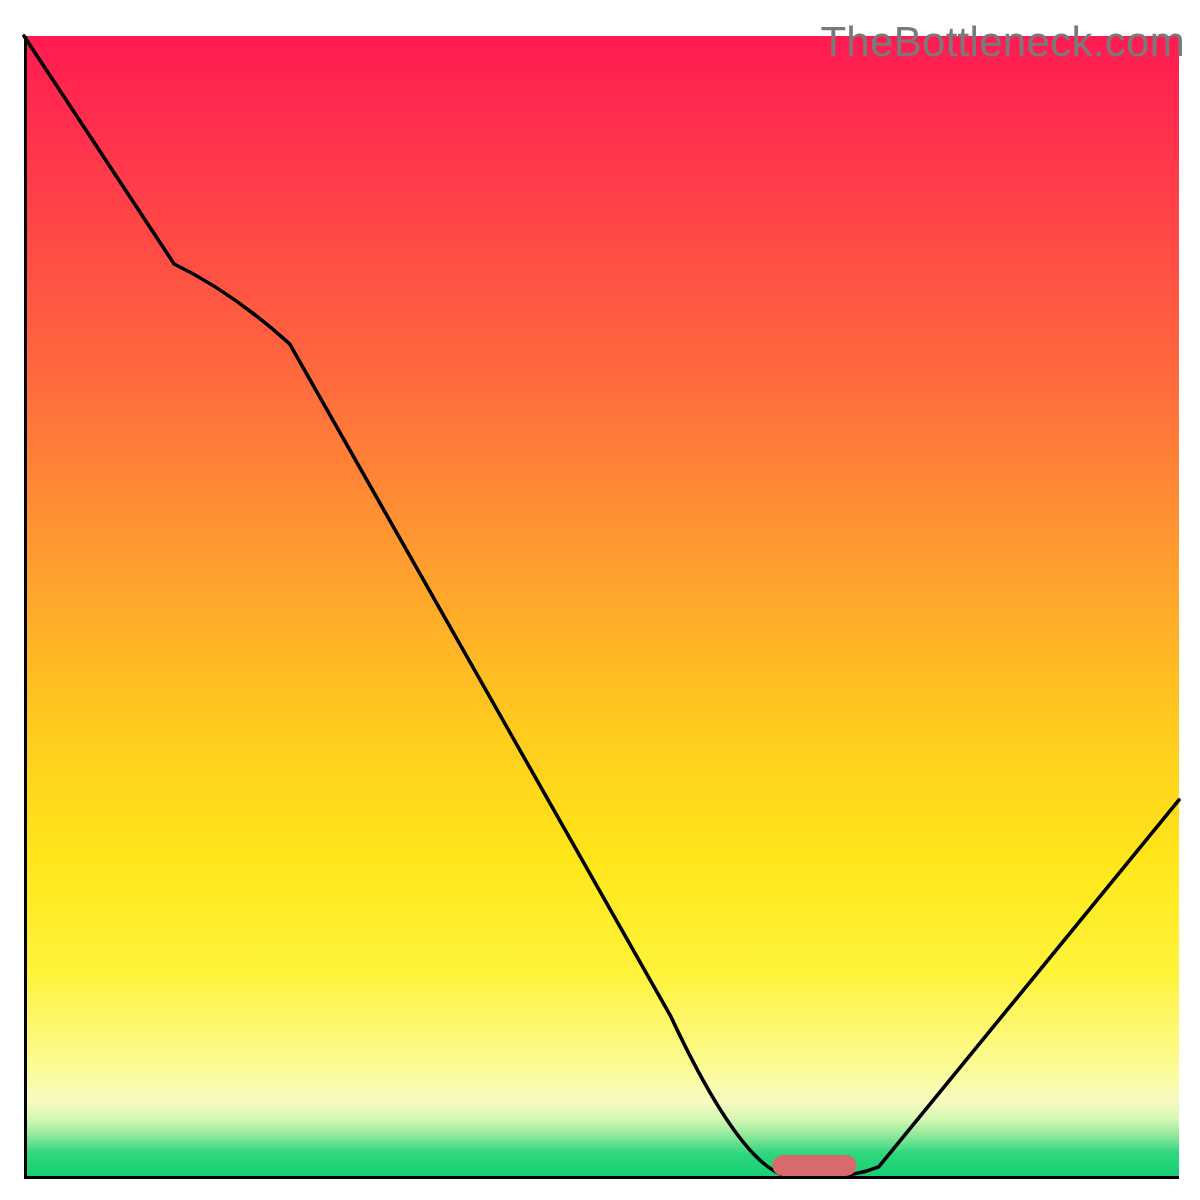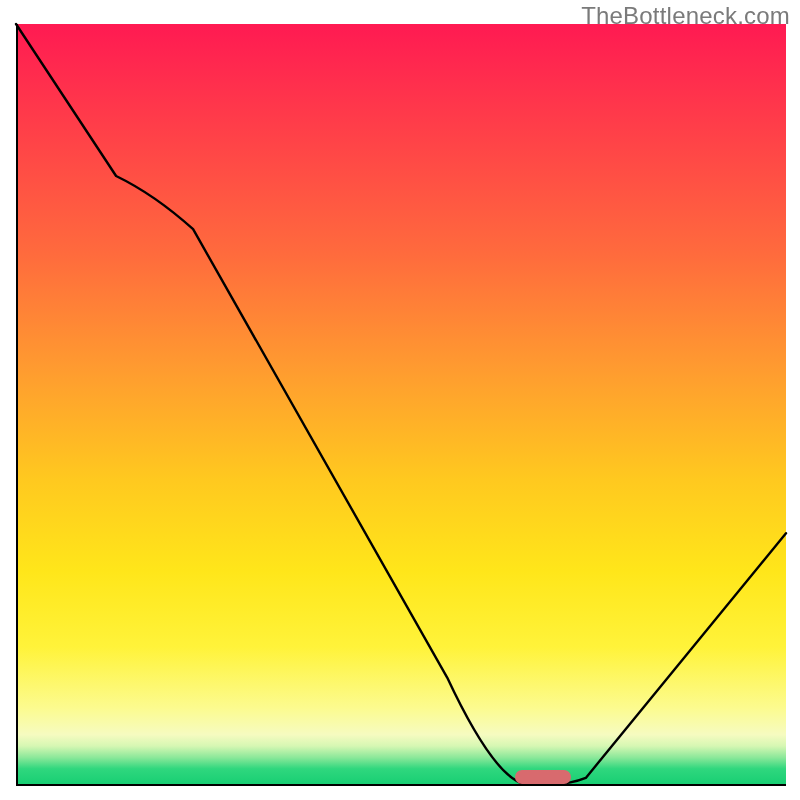--- a/index.html
+++ b/index.html
@@ -51,24 +51,24 @@
   .axis-bottom {
     position: absolute;
     left: 16px;
     top: 784px;
     width: 770px;
     height: 2px;
     background: #000;
   }
   .watermark {
     position: absolute;
-    top: 2px;
+    top: 12px;
     right: 10px;
     color: #7a7a7a;
-    font-size: 24px;
+    font-size: 28px;
     font-weight: 500;
     letter-spacing: 0.2px;
     user-select: none;
   }
   svg.curve {
     position: absolute;
     left: 16px;
     top: 24px;
     width: 770px;
     height: 760px;

